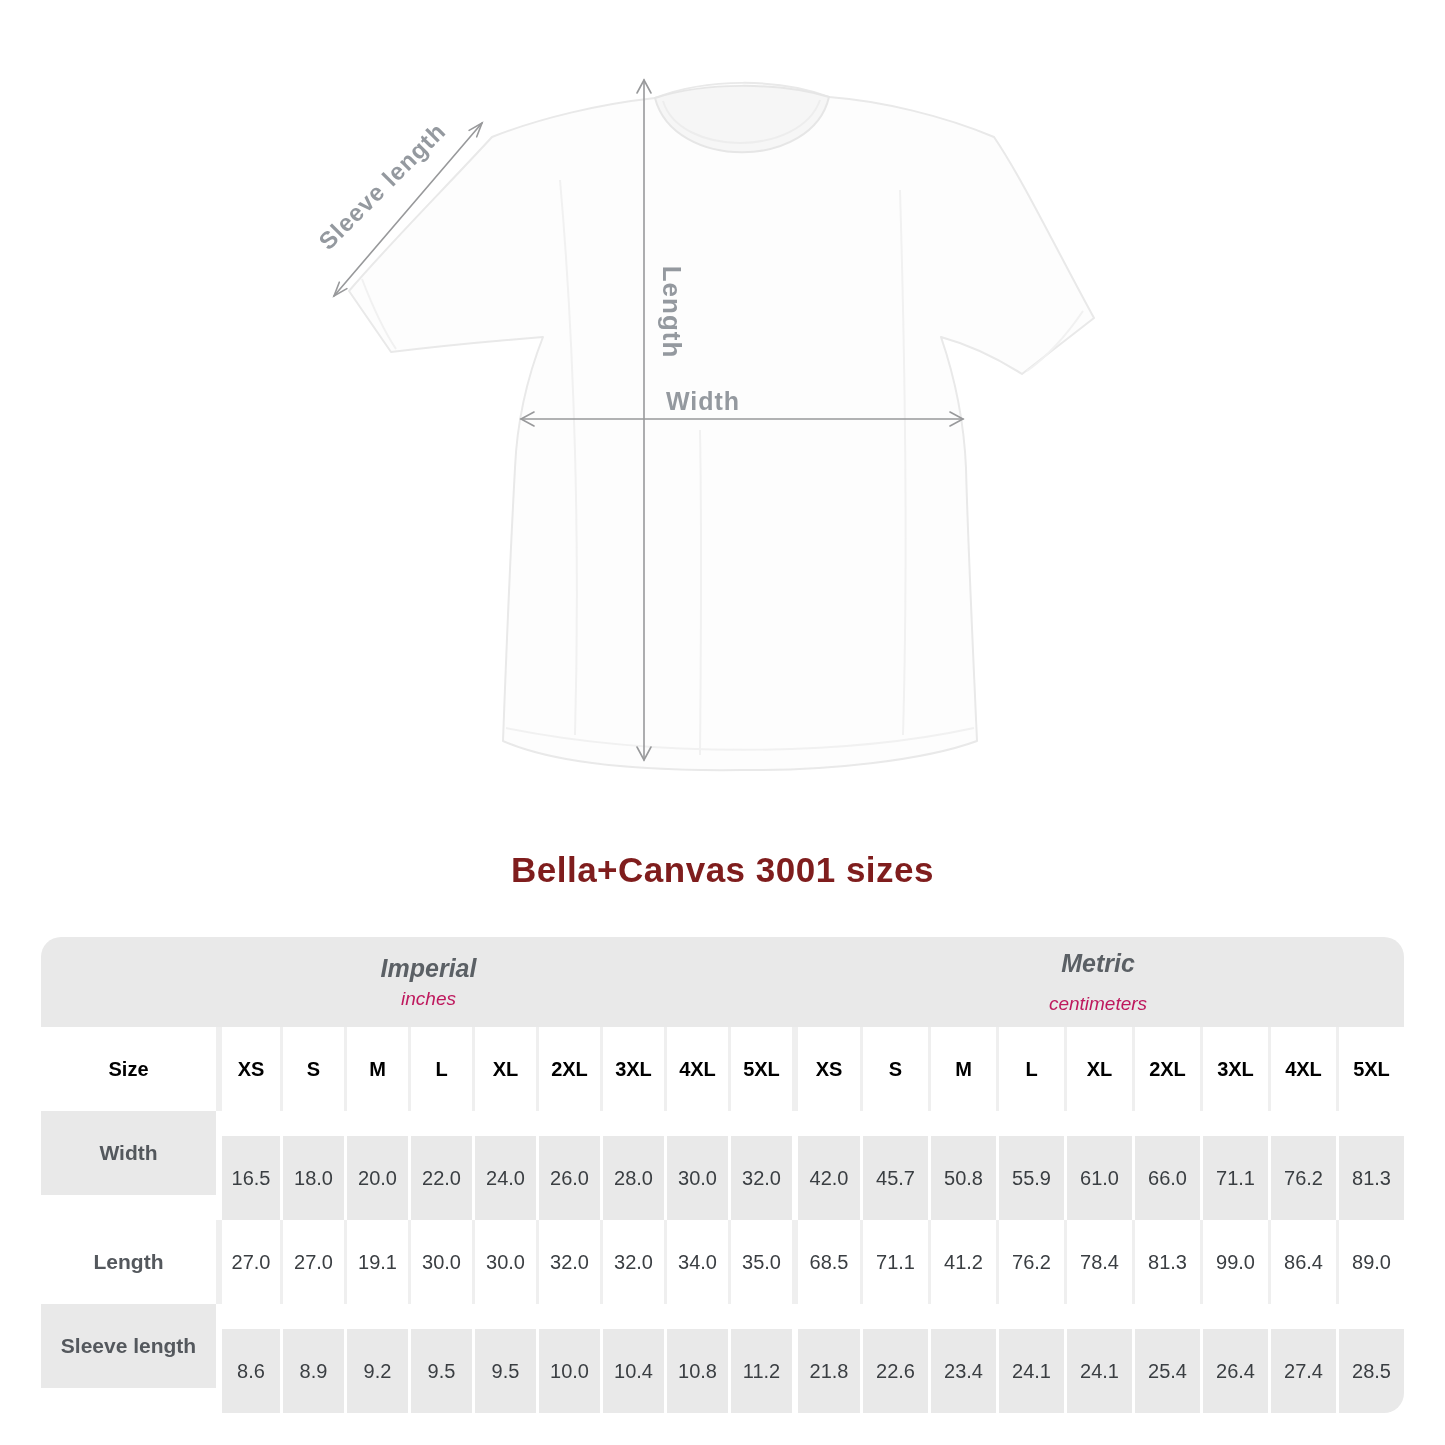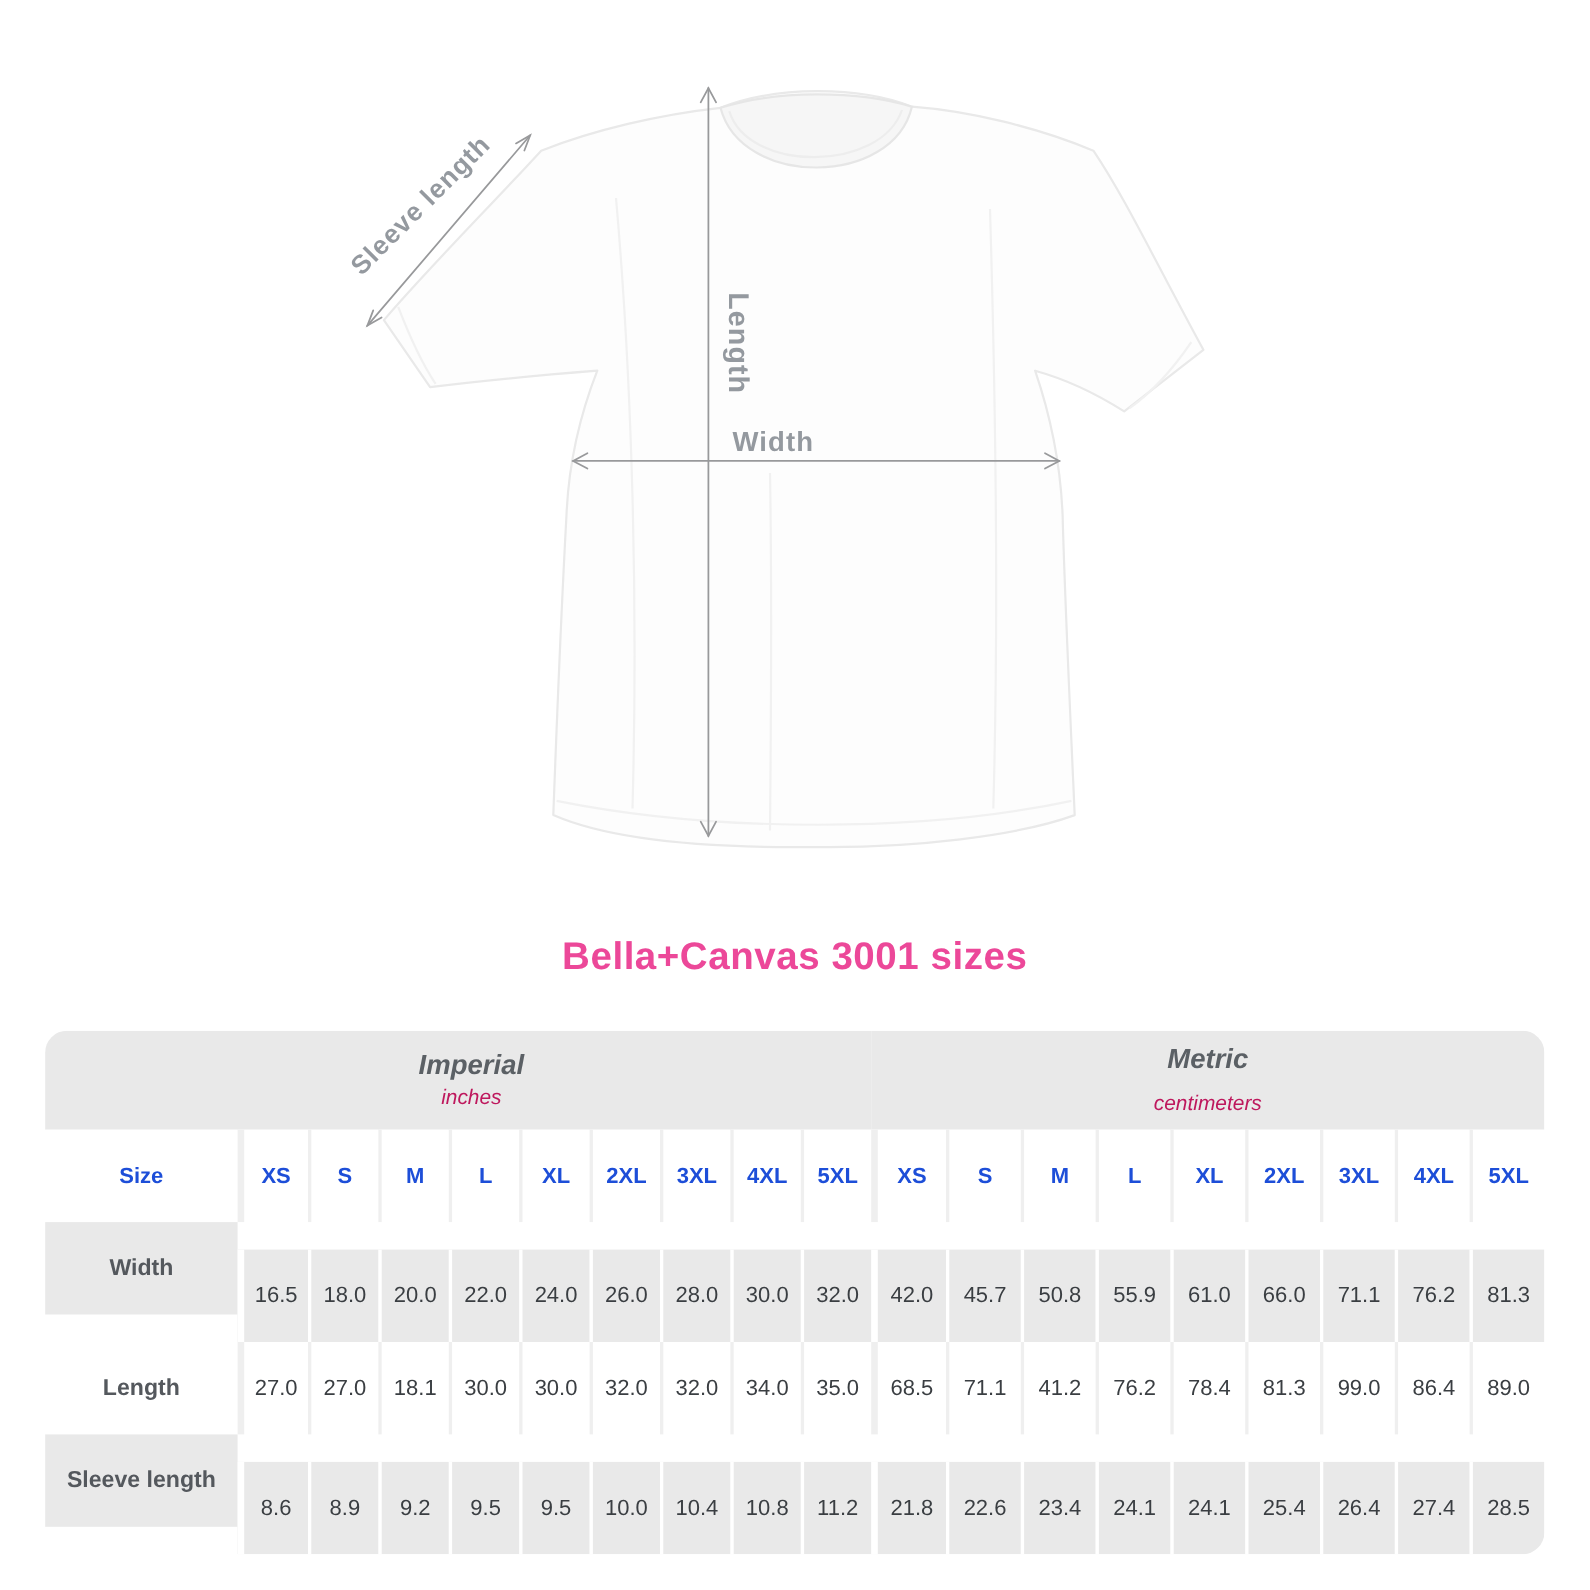--- a/index.html
+++ b/index.html
@@ -13,21 +13,21 @@
   .diagram{position:relative;width:1445px;height:820px;}
   .diagram svg{position:absolute;left:0;top:0;}
   .dim-label{
     font-family:"Liberation Sans",sans-serif;
     font-weight:bold;fill:#94999f;letter-spacing:1px;
   }
 
   
   .title{
     margin:30px 0 0;text-align:center;
-    font-size:35px;font-weight:bold;color:#ec4899;letter-spacing:.5px;
+    font-size:35px;font-weight:bold;color:#7f1d1d;letter-spacing:.5px;
   }
   .subtitle{
     margin:9px 0 0;text-align:center;
     font-style:italic;font-size:21px;color:#63676b;
   }
 
   
   .size-table{
     width:1363px;margin:47px auto 0;
     display:grid;
@@ -43,21 +43,21 @@
   .unit-metric{grid-column:11/20;gap:10px;}
   .unit-label{font-style:italic;font-weight:bold;font-size:25px;color:#5b6065;}
   .unit-sub{font-style:italic;font-size:19px;color:#be185d;margin-top:5px;}
 
   .cell{
     height:84px;display:flex;align-items:center;justify-content:center;
     font-size:20px;color:#3a3e42;box-sizing:border-box;background:#ffffff;
   }
   .cell.bg-gray{background:#e9e9e9;}
   .lab{font-weight:bold;color:#54585d;font-size:21px;}
-  .head{font-weight:bold;color:#1d4ed8;font-size:20px;}
+  .head{font-weight:bold;color:#000000;font-size:20px;}
   .sep{border-left:3px solid;}
   .sepw{border-left:6px solid;}
   .lt{border-left-color:#efefef;}
   .wt{border-left-color:#ffffff;margin-top:25px;}
 </style>
 </head>
 <body>
 
 <div class="page">
 
@@ -169,21 +169,21 @@
       <div class="cell sep wt bg-gray">50.8</div>
       <div class="cell sep wt bg-gray">55.9</div>
       <div class="cell sep wt bg-gray">61.0</div>
       <div class="cell sep wt bg-gray">66.0</div>
       <div class="cell sep wt bg-gray">71.1</div>
       <div class="cell sep wt bg-gray">76.2</div>
       <div class="cell sep wt bg-gray">81.3</div>
       <div class="cell lab">Length</div>
       <div class="cell sepw lt">27.0</div>
       <div class="cell sep lt">27.0</div>
-      <div class="cell sep lt">18.1</div>
+      <div class="cell sep lt">19.1</div>
       <div class="cell sep lt">30.0</div>
       <div class="cell sep lt">30.0</div>
       <div class="cell sep lt">32.0</div>
       <div class="cell sep lt">32.0</div>
       <div class="cell sep lt">34.0</div>
       <div class="cell sep lt">35.0</div>
       <div class="cell sepw lt">68.5</div>
       <div class="cell sep lt">71.1</div>
       <div class="cell sep lt">41.2</div>
       <div class="cell sep lt">76.2</div>

